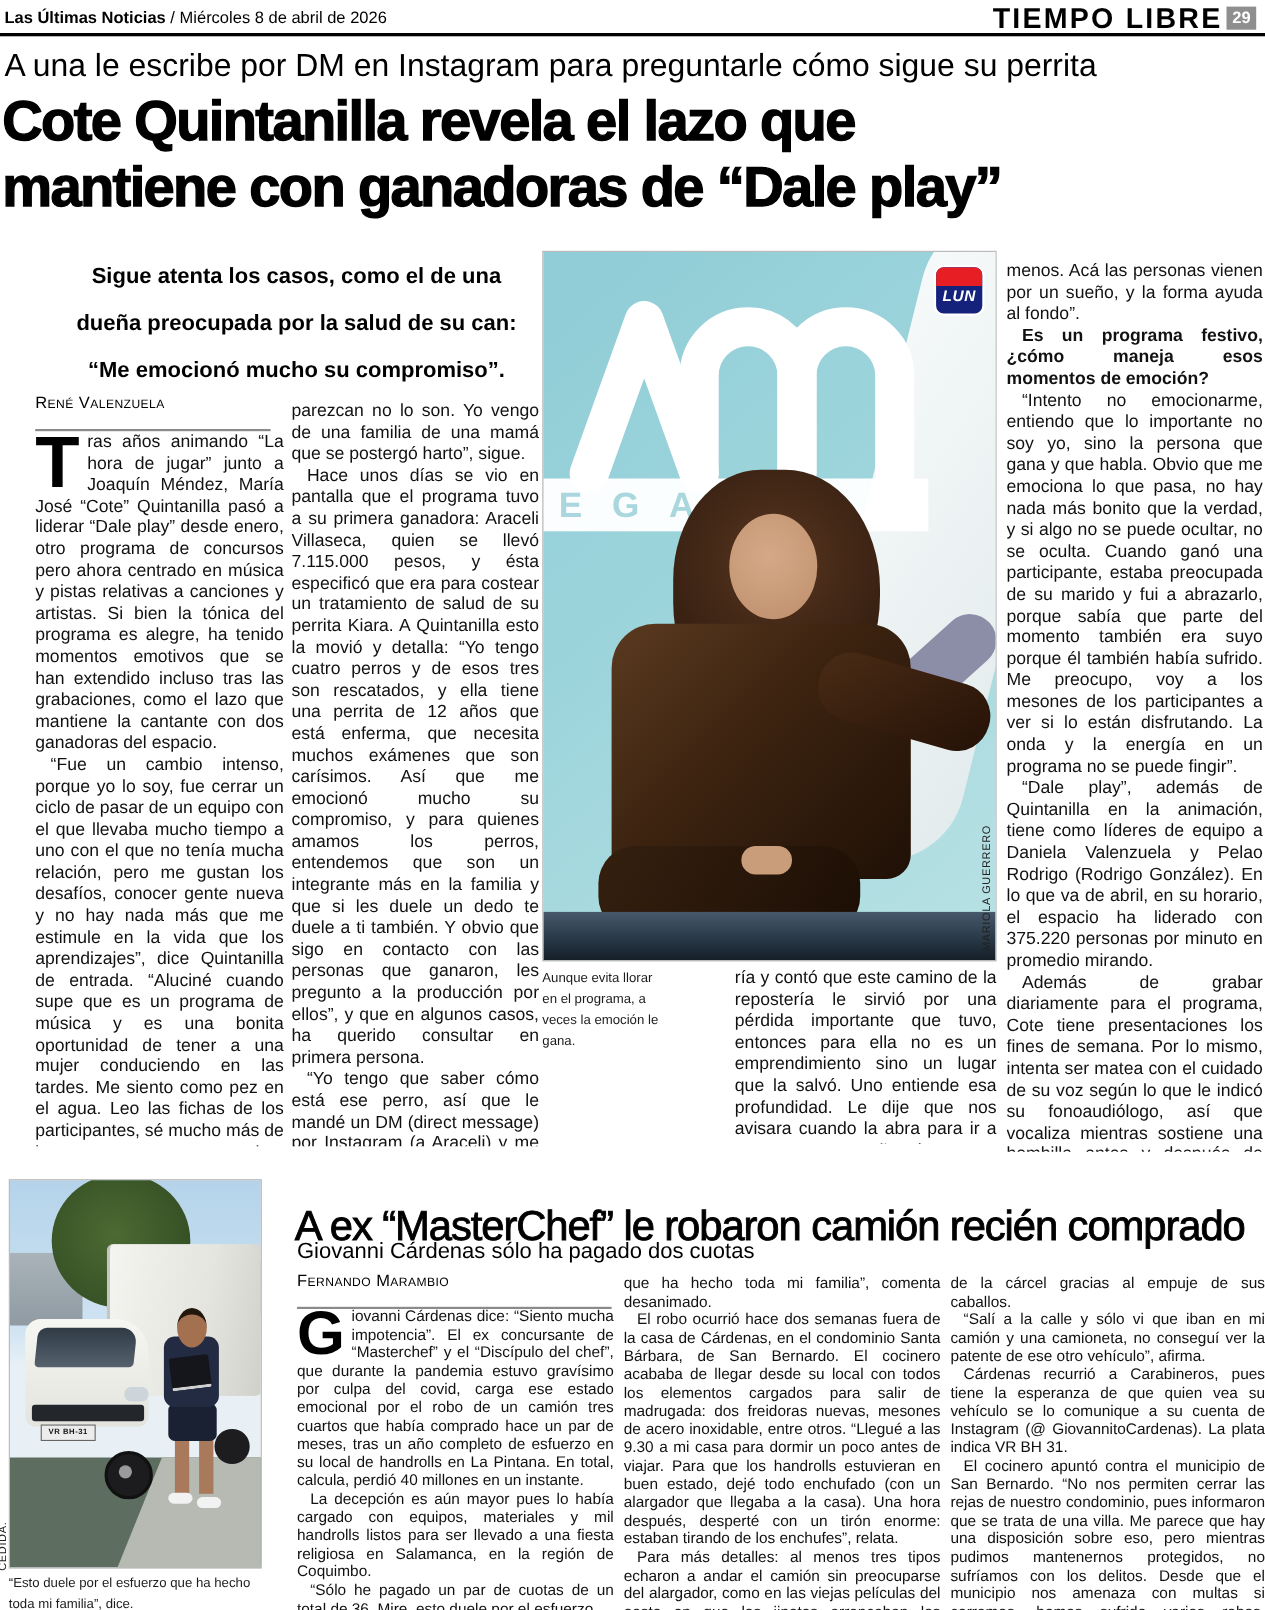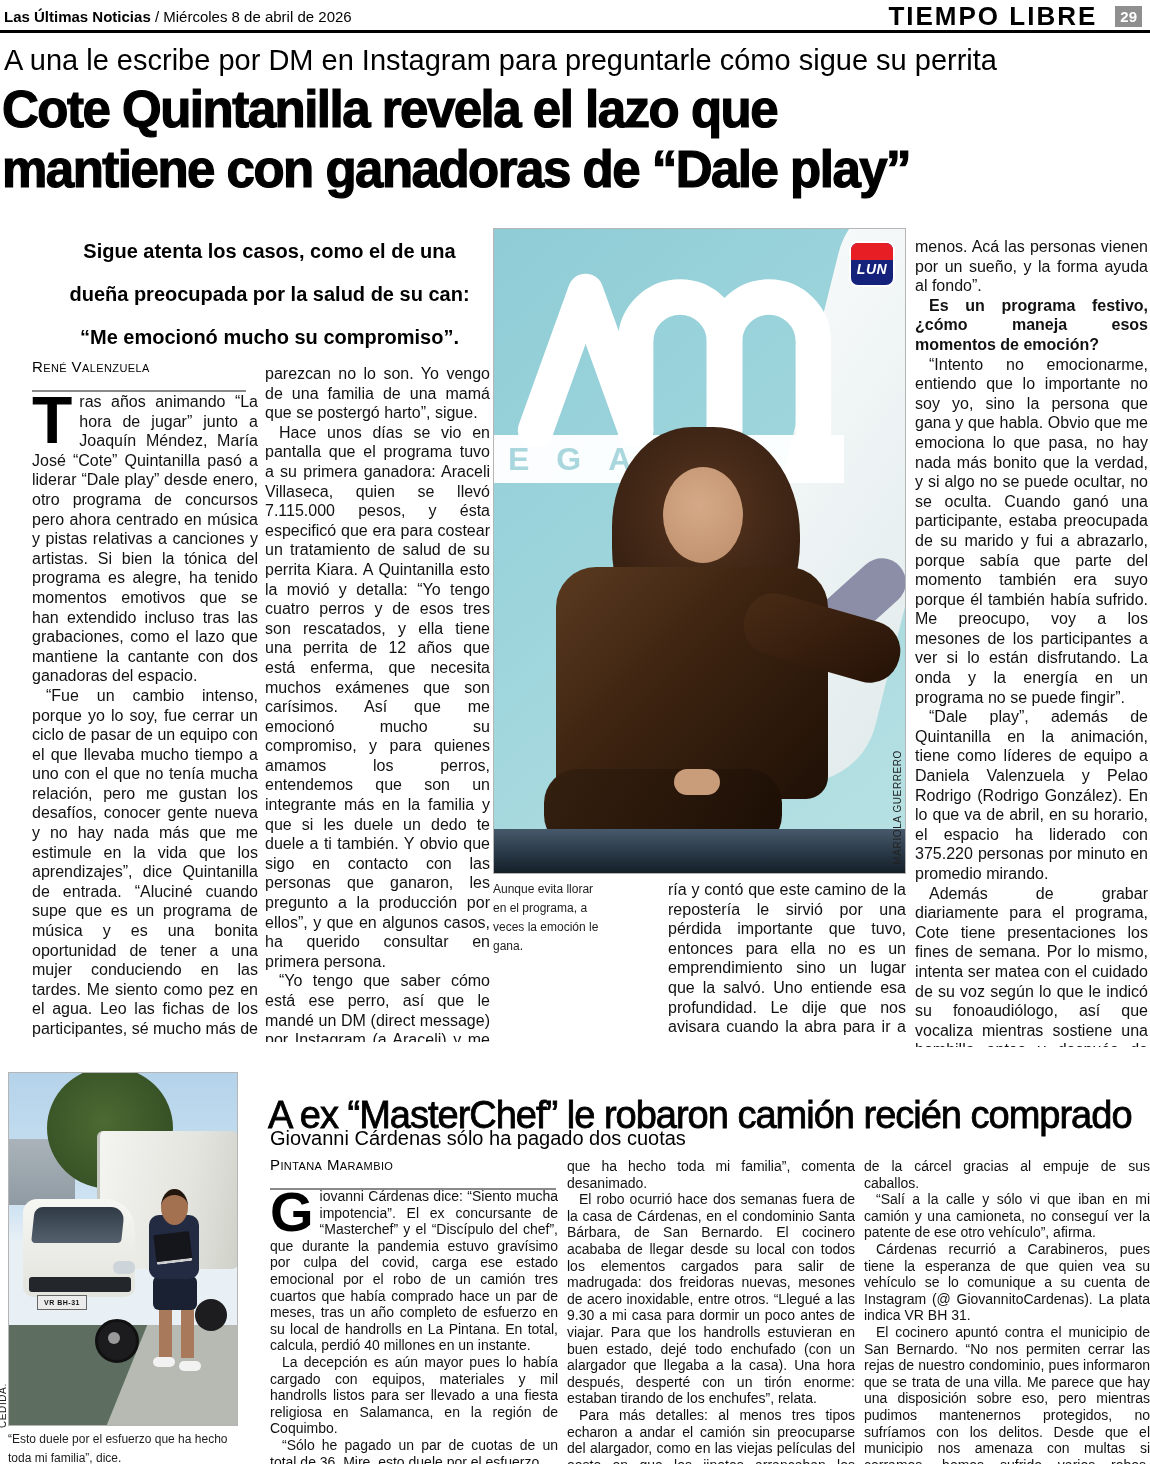--- a/index.html
+++ b/index.html
@@ -4,21 +4,21 @@
 <style>
   html,body{margin:0;padding:0;background:#fff;}
   .page{position:relative;width:1150px;height:1464px;background:#fff;overflow:hidden;
         font-family:"Liberation Sans", sans-serif;color:#111;}
   .abs{position:absolute;}
 
   
   .masthead{font-size:15px;color:#000;white-space:nowrap;}
   .masthead b{font-weight:bold;}
   .section-flag{font-size:26px;font-weight:bold;letter-spacing:2px;color:#000;
-        display:flex;align-items:center;gap:18px;}
+        display:flex;align-items:center;gap:4px;}
   .pagenum{display:inline-block;background:#8f8f8f;color:#fff;font-size:15px;font-weight:bold;
         padding:2px 5px;letter-spacing:0;}
   .toprule{background:#000;height:3px;left:0;width:1150px;top:30px;}
 
   
   .kicker{font-size:29px;color:#000;text-align:center;}
   .headline1{font-size:51px;line-height:60px;font-weight:bold;letter-spacing:-1.5px;color:#000;
         -webkit-text-stroke:1.2px #000;}
   .deck{font-size:20px;line-height:43px;font-weight:bold;text-align:center;color:#000;}
   .byline{font-variant:small-caps;font-size:15px;letter-spacing:.4px;color:#000;
@@ -200,21 +200,21 @@
     <div class="abs man-shorts"></div>
     <div class="abs man-torso"></div>
     <div class="abs folder"></div>
     <div class="abs man-head"></div>
   </div>
   <div class="abs vcredit" style="left:-3px;top:1388px;height:40px;">Cedida.</div>
   <div class="abs caption" style="left:8px;top:1430px;width:240px;">“Esto duele por el esfuerzo que ha hecho toda mi familia”, dice.</div>
 
   <div class="abs kicker2" style="left:270px;top:1127px;">Giovanni Cárdenas sólo ha pagado dos cuotas</div>
   <div class="abs headline2" style="left:268px;top:1094px;width:882px;">A ex “MasterChef” le robaron camión recién comprado</div>
-  <div class="abs byline" style="left:270px;top:1156px;width:286px;">Pintana Marambio</div>
+  <div class="abs byline" style="left:270px;top:1156px;width:286px;">Fernando Marambio</div>
 
   <div class="abs bodycol2" style="left:270px;top:1188px;width:288px;height:276px;">
     <p><span class="dropcap2">G</span><span>iovanni Cárdenas dice: “Siento mucha impotencia”. El ex concursante de “Masterchef” y el “Discípulo del chef”, que durante la pandemia estuvo gravísimo por culpa del covid, carga ese estado emocional por el robo de un camión tres cuartos que había comprado hace un par de meses, tras un año completo de esfuerzo en su local de handrolls en La Pintana. En total, calcula, perdió 40 millones en un instante.</span></p>
     <p class="ind">La decepción es aún mayor pues lo había cargado con equipos, materiales y mil handrolls listos para ser llevado a una fiesta religiosa en Salamanca, en la región de Coquimbo.</p>
     <p class="ind">“Sólo he pagado un par de cuotas de un total de 36. Mire, esto duele por el esfuerzo</p>
   </div>
 
   <div class="abs bodycol2" style="left:567px;top:1158px;width:288px;height:306px;">
     <p>que ha hecho toda mi familia”, comenta desanimado.</p>
     <p class="ind">El robo ocurrió hace dos semanas fuera de la casa de Cárdenas, en el condominio Santa Bárbara, de San Bernardo. El cocinero acababa de llegar desde su local con todos los elementos cargados para salir de madrugada: dos freidoras nuevas, mesones de acero inoxidable, entre otros. “Llegué a las 9.30 a mi casa para dormir un poco antes de viajar. Para que los handrolls estuvieran en buen estado, dejé todo enchufado (con un alargador que llegaba a la casa). Una hora después, desperté con un tirón enorme: estaban tirando de los enchufes”, relata.</p>

